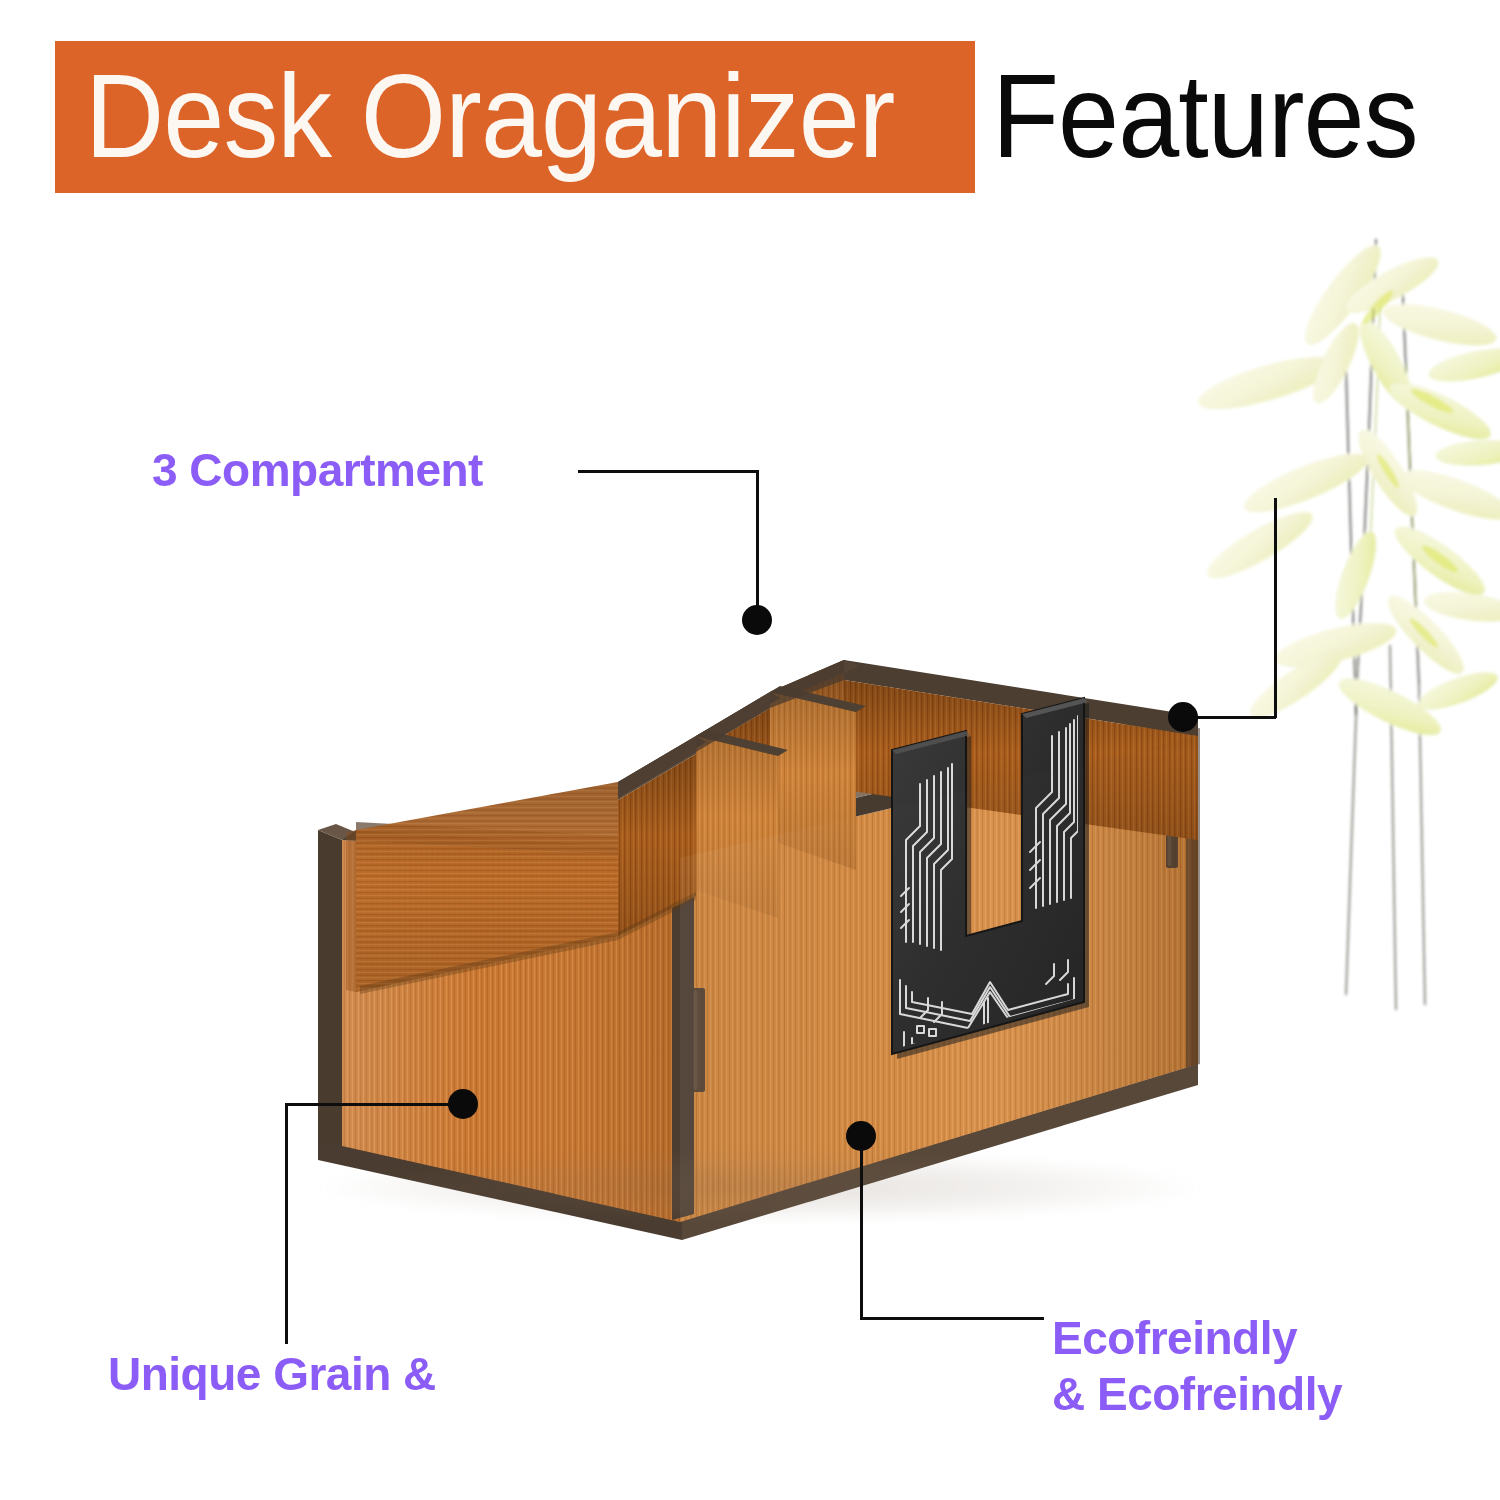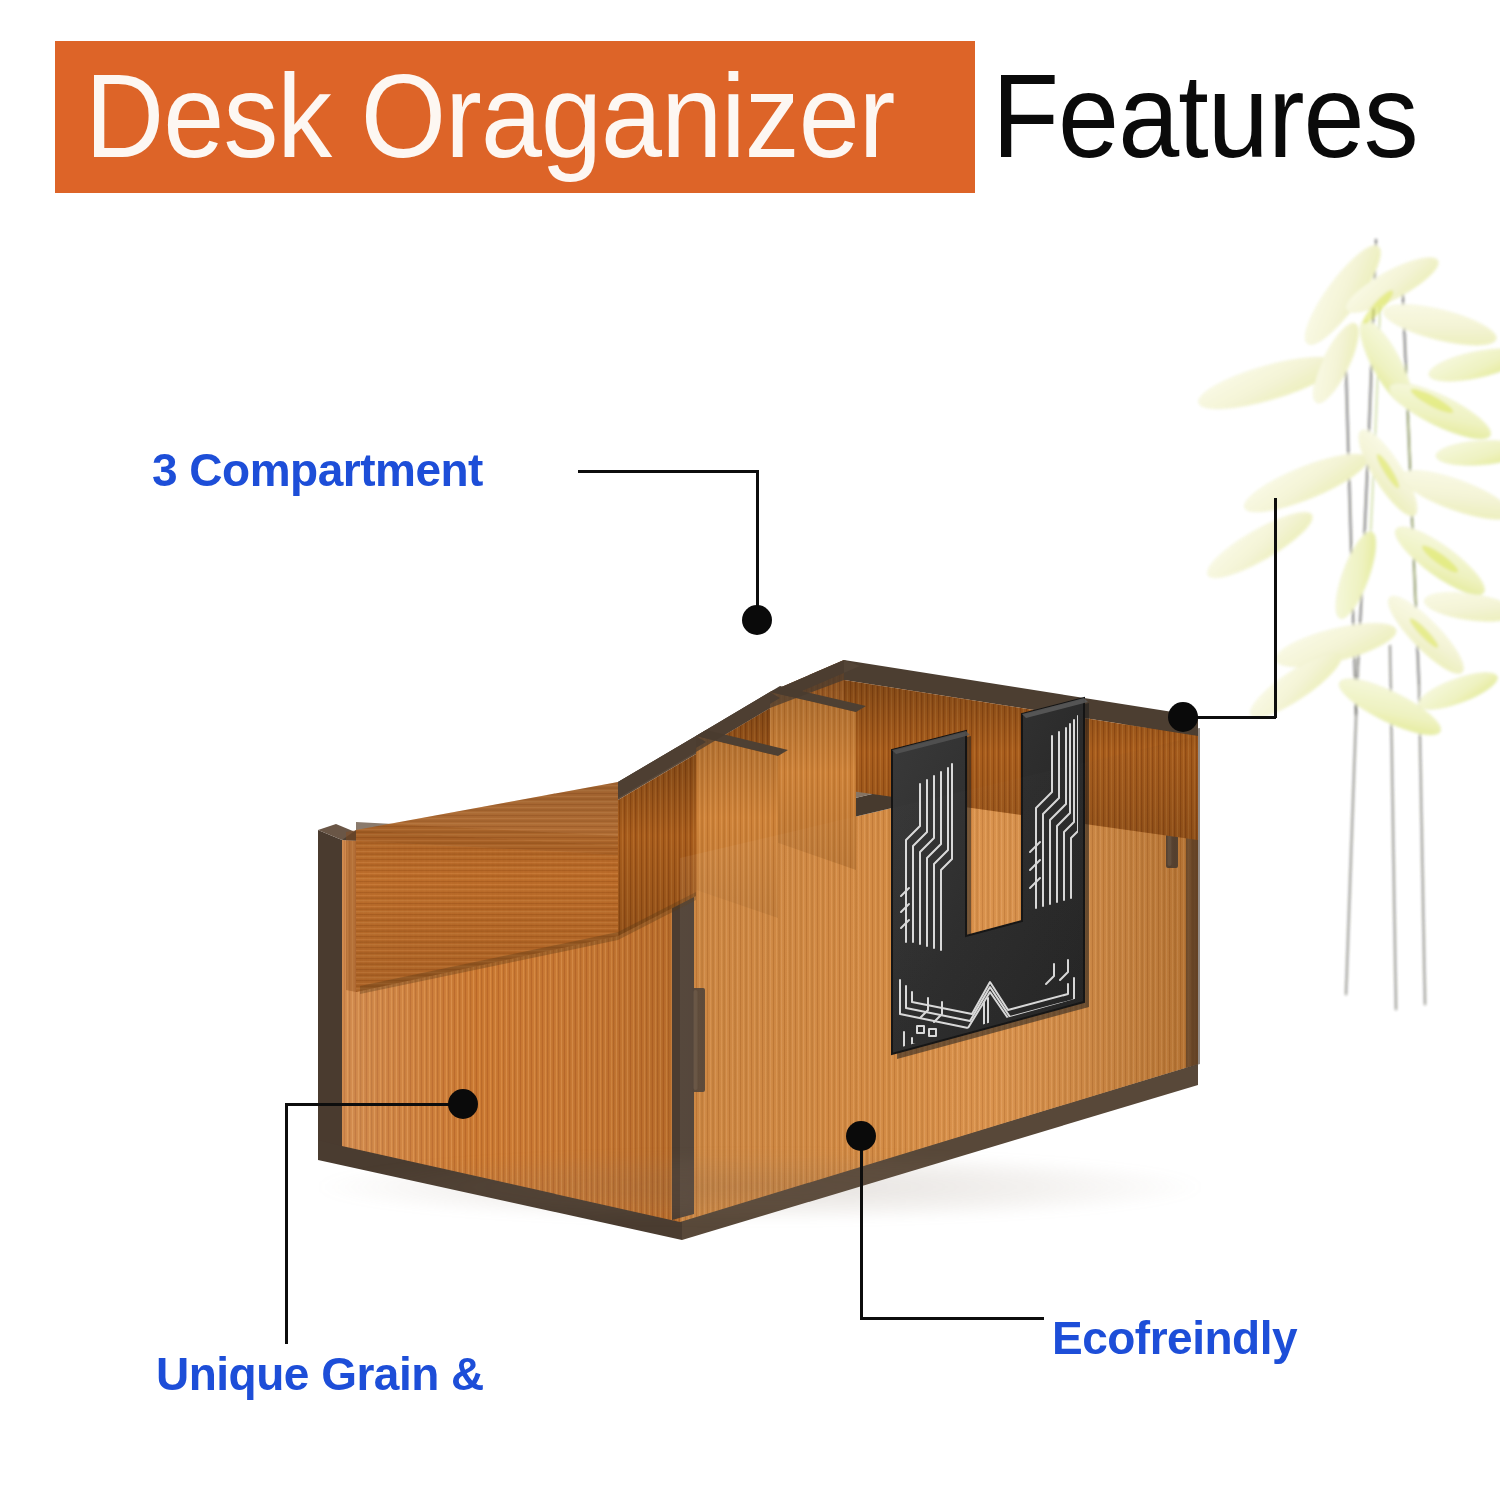--- a/index.html
+++ b/index.html
@@ -34,30 +34,30 @@
     font-weight:400;
     transform:scaleX(0.93);transform-origin:left top;
     white-space:nowrap;
   }
 
   
   .lab{
     position:absolute;
     font-weight:700;
     font-size:46px;line-height:56px;
-    color:#1d4ed8;
+    color:#8b5cf6;
     white-space:nowrap;
     letter-spacing:-0.5px;
   }
   .lab.l-compartment{left:152px;top:442px;}
   .lab.l-water{left:1034px;top:436px;}
   .lab.l-grain{left:108px;top:1346px;text-align:center;}
   .lab.l-sustain{left:1052px;top:1310px;}
   .lab .ln{display:block;}
-  .lab.l-grain .ln{text-align:right;margin-left:48px;}
+  .lab.l-grain .ln{text-align:right;}
 
   
   .ld{position:absolute;background:#0d0d0d;}
   .ld.h{height:3px;}
   .ld.v{width:3px;}
   .dot{
     position:absolute;background:#0a0a0a;border-radius:50%;
     width:30px;height:30px;
   }
 
@@ -379,18 +379,19 @@
 
   <div class="lab l-grain">
     <span class="ln">Unique Grain &amp;</span>
   </div>
   <div class="ld h" style="left:285px;top:1103px;width:180px;"></div>
   <div class="ld v" style="left:285px;top:1103px;height:241px;"></div>
   <div class="dot" style="left:448px;top:1089px;"></div>
 
   <div class="lab l-sustain">
     <span class="ln">Ecofreindly</span>
+    <span class="ln">&amp; Ecofreindly</span>
   </div>
   <div class="ld v" style="left:860px;top:1136px;height:182px;"></div>
   <div class="ld h" style="left:860px;top:1317px;width:184px;"></div>
   <div class="dot" style="left:846px;top:1121px;"></div>
 
 </div>
 
 </body></html>

